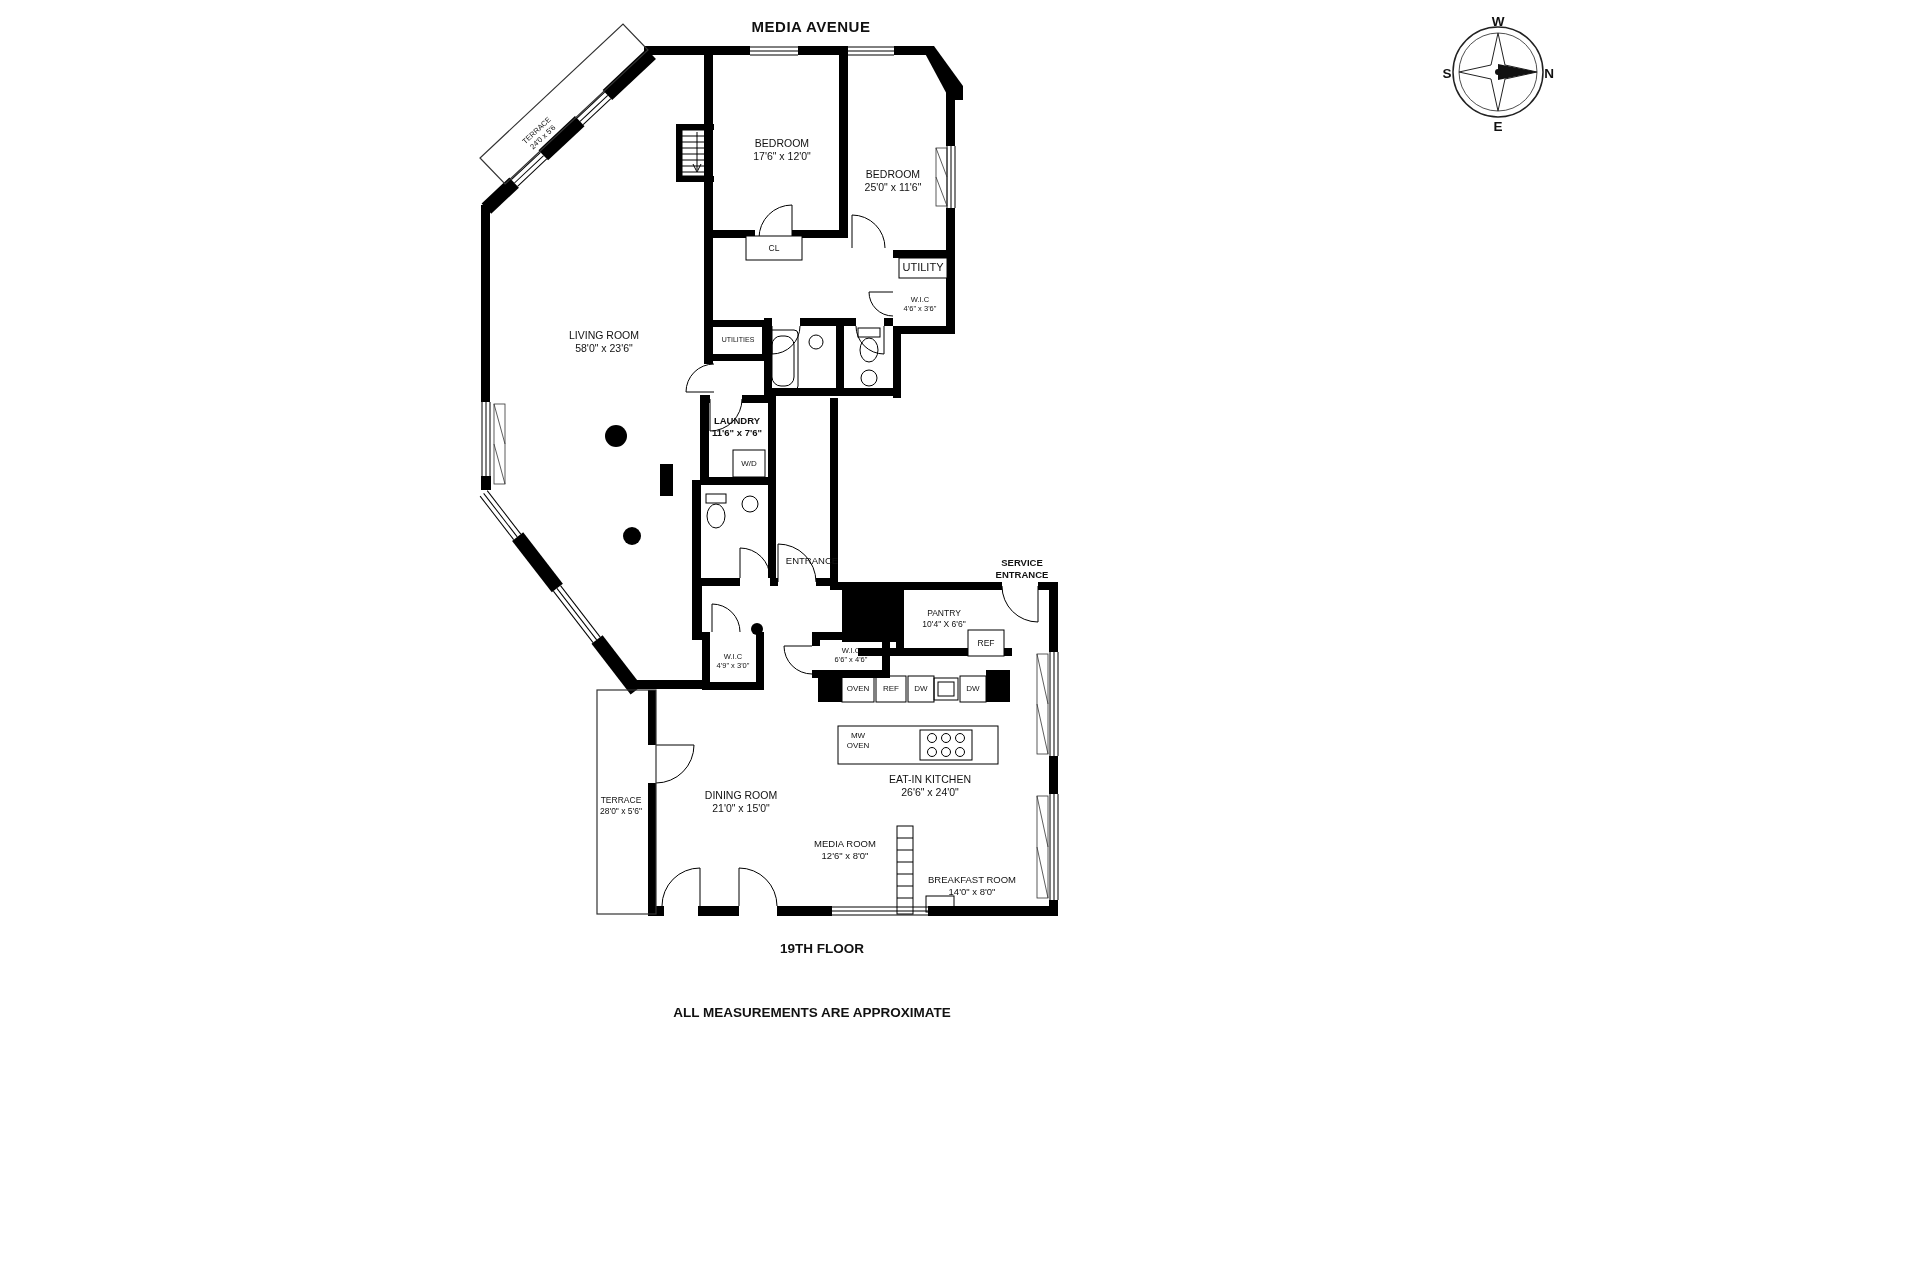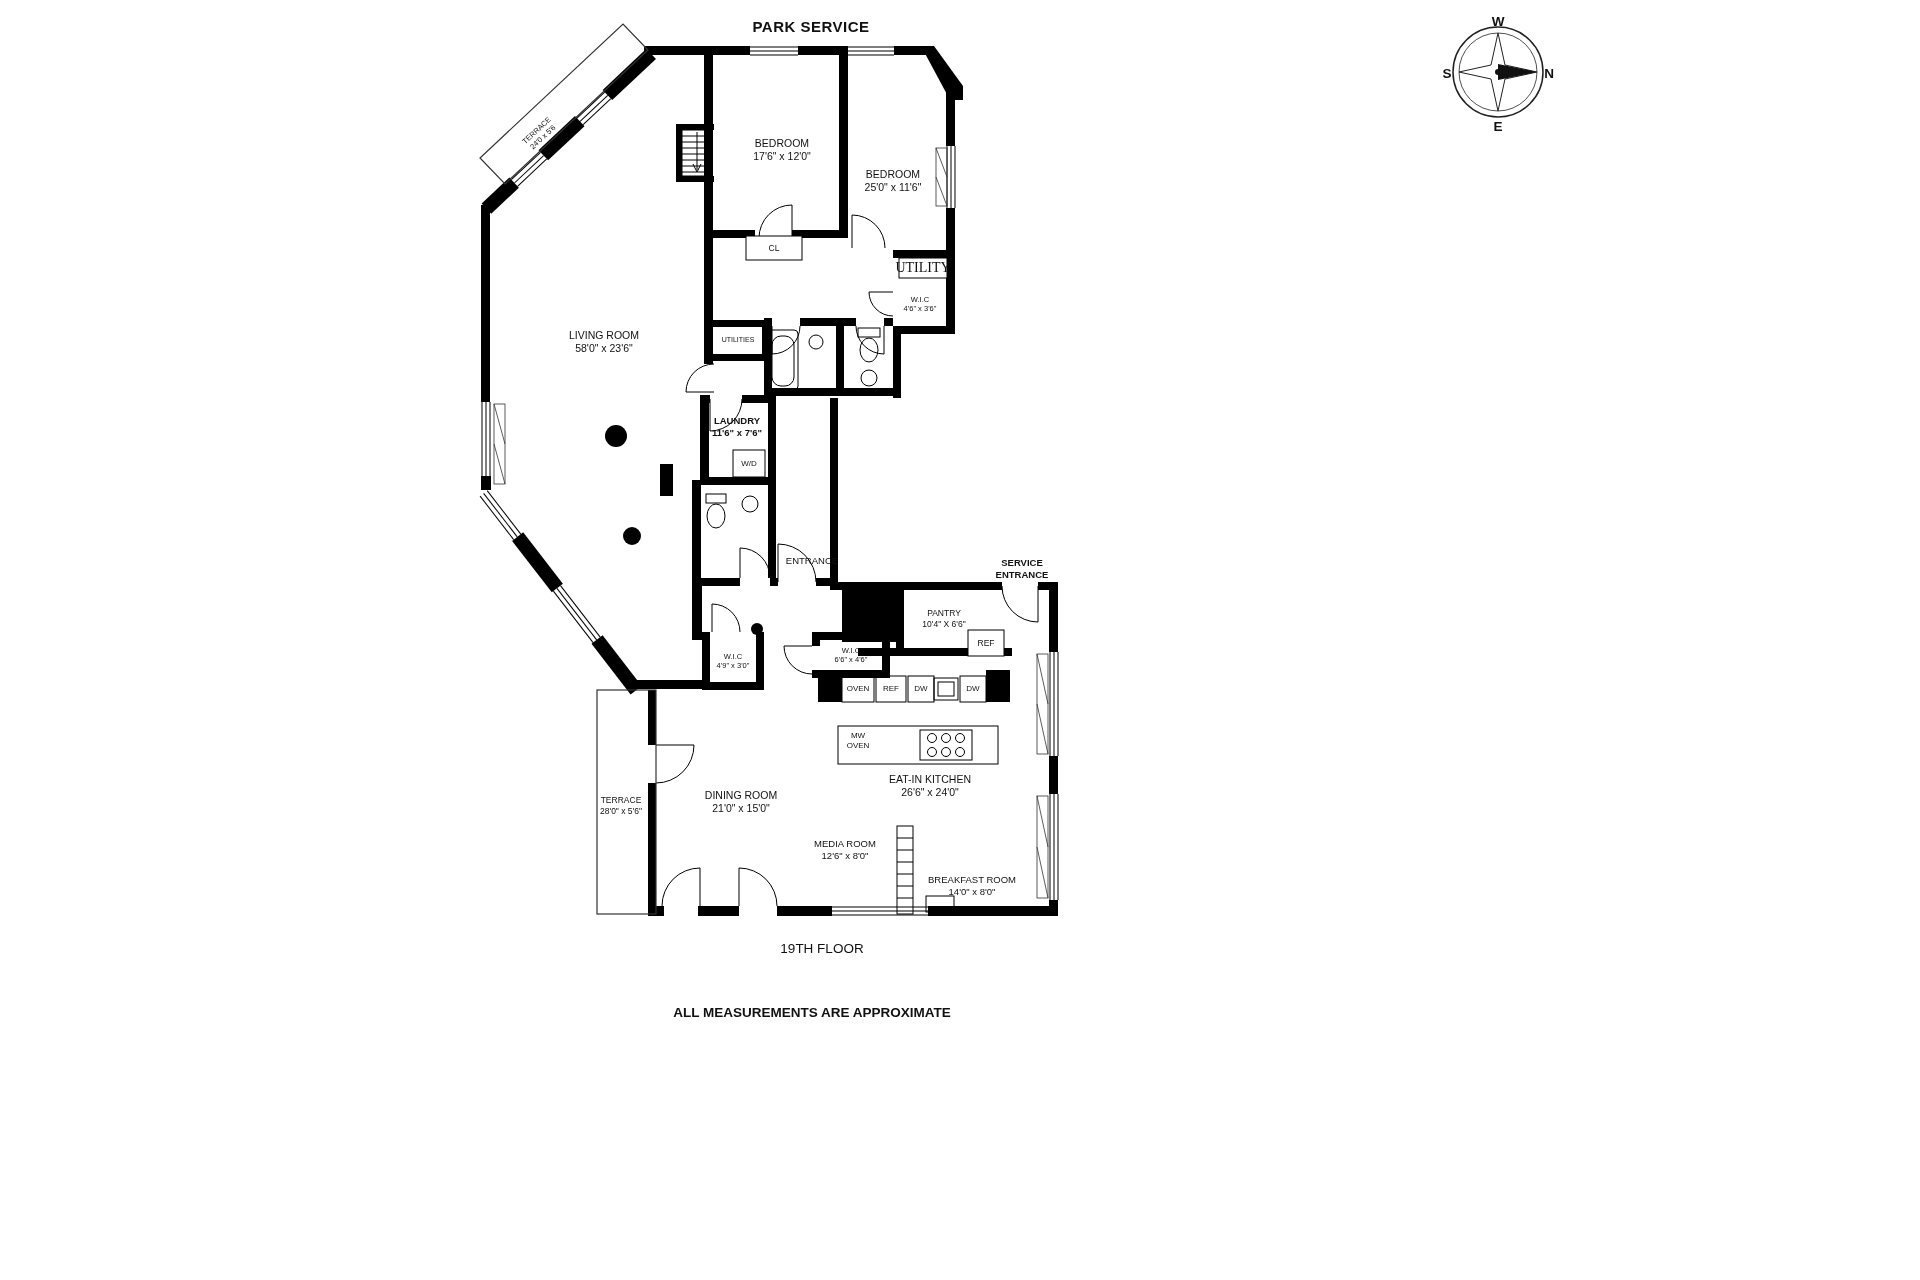--- a/index.html
+++ b/index.html
@@ -289,38 +289,38 @@
         <line x1="897" y1="874" x2="913" y2="874"></line>
     <line x1="897" y1="886" x2="913" y2="886"></line>
         <line x1="897" y1="898" x2="913" y2="898"></line>
     <rect x="926" y="896" width="28" height="16"></rect>
   </g>
 
   <rect x="597" y="690" width="59" height="224" fill="none" stroke="#333" stroke-width="1.2"></rect>
 
 </svg>
 
-<div class="lbl hdr" style="left:811px;top:27px;font-size:15px;">PARK SERVICE</div>
+<div class="lbl hdr" style="left:811px;top:27px;font-size:15px;">MEDIA AVENUE</div>
 
 <div class="lbl rot" style="left:540px;top:134px;font-size:7.5px;">
   <span>TERRACE</span>
   <span>24'0 x 5'6</span>
 </div>
 
 <div class="lbl" style="left:782px;top:150px;font-size:10.5px;">
   <span>BEDROOM</span>
   <span>17'6" x 12'0"</span>
 </div>
 
 <div class="lbl" style="left:893px;top:181px;font-size:10.5px;">
   <span>BEDROOM</span>
   <span>25'0" x 11'6"</span>
 </div>
 
-<div class="lbl" style="left:923px;top:268px;font-size:14px;font-family:Liberation Serif, serif;">
+<div class="lbl" style="left:923px;top:268px;font-size:11px;">
   <span>UTILITY</span>
 </div>
 
 <div class="lbl" style="left:920px;top:304px;font-size:7.5px;">
   <span>W.I.C</span>
   <span>4'6" x 3'6"</span>
 </div>
 
 <div class="lbl" style="left:604px;top:342px;font-size:10.5px;">
   <span>LIVING ROOM</span>
@@ -408,16 +408,16 @@
 <div class="lbl" style="left:845px;top:850px;font-size:9.5px;">
   <span>MEDIA ROOM</span>
   <span>12'6" x 8'0"</span>
 </div>
 
 <div class="lbl" style="left:972px;top:850px;font-size:9.5px;margin-top:36px;">
   <span>BREAKFAST ROOM</span>
   <span>14'0" x 8'0"</span>
 </div>
 
-<div class="lbl" style="left:822px;top:949px;font-size:13.5px;">19TH FLOOR</div>
+<div class="lbl" style="left:822px;top:949px;font-size:13.5px;font-weight:bold;">19TH FLOOR</div>
 <div class="lbl" style="left:812px;top:1013px;font-size:13.5px;font-weight:bold;">ALL MEASUREMENTS ARE APPROXIMATE</div>
 
 </div>
 
 </body></html>

